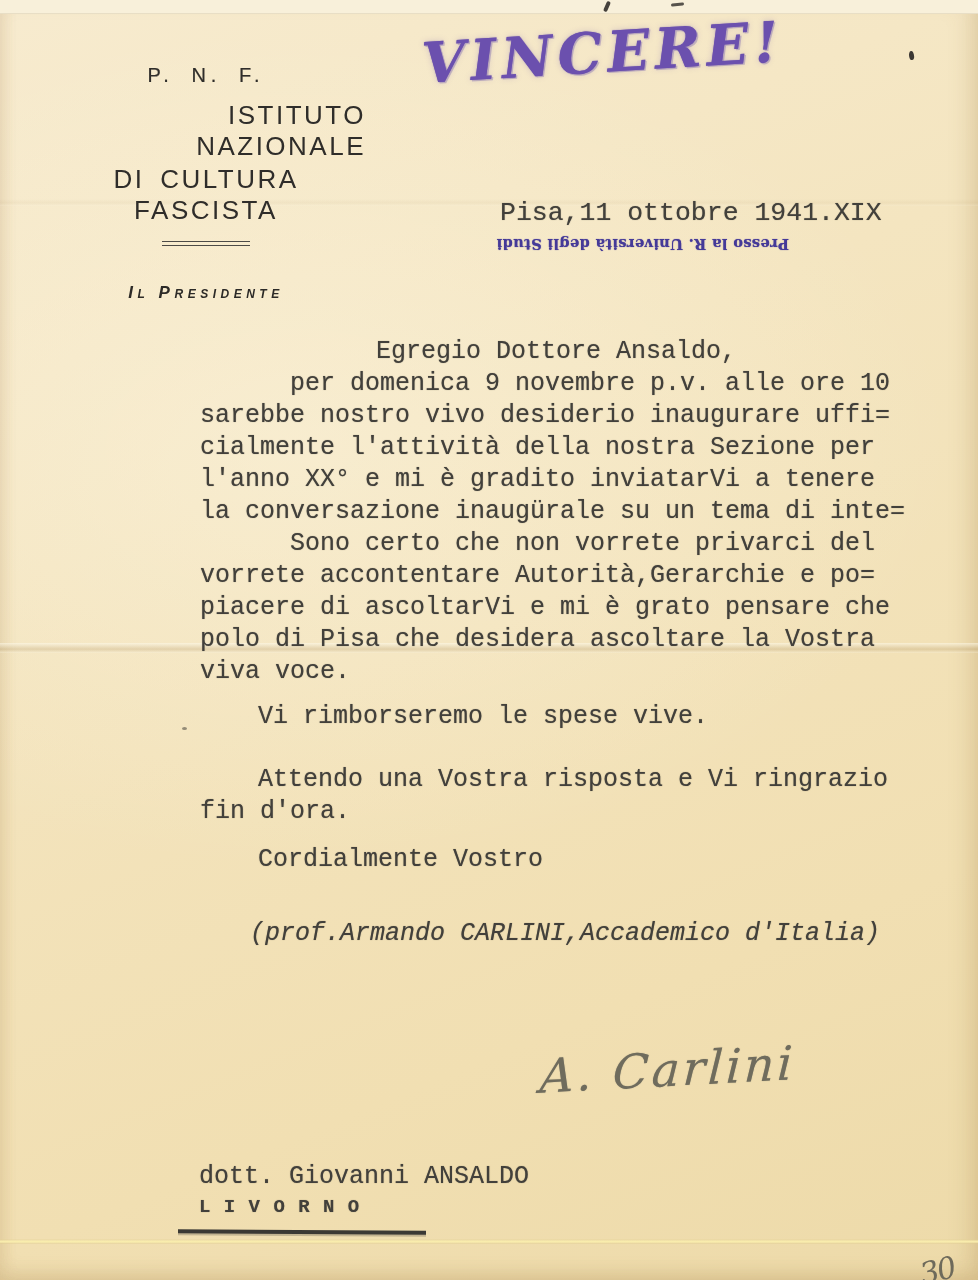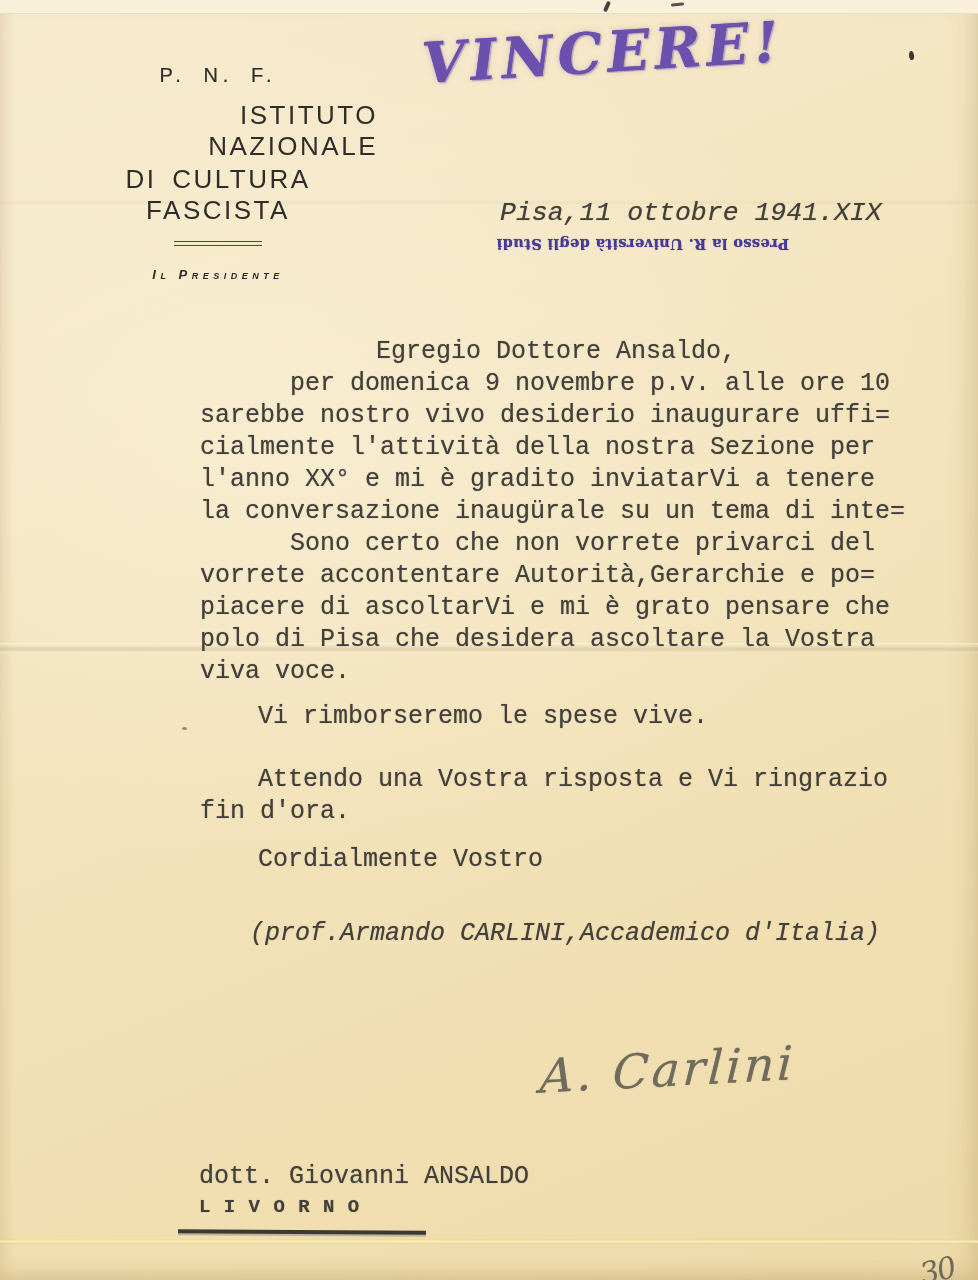--- a/index.html
+++ b/index.html
@@ -25,46 +25,46 @@
   .crease.c3{top:1239px;height:5px;
     background:linear-gradient(to bottom, rgba(170,140,80,0.10), #fbefae 55%, rgba(170,140,80,0.16));}
   
   .speck{position:absolute;pointer-events:none;}
   .s1{left:605px;top:1px;width:4px;height:11px;background:#46423c;border-radius:2px;transform:rotate(24deg);}
   .s2{left:671px;top:3px;width:13px;height:3px;background:#57534c;border-radius:2px;transform:rotate(-6deg);}
   .s3{left:909px;top:51px;width:5px;height:9px;background:#3c3833;border-radius:60% 40% 55% 45%;transform:rotate(-12deg);}
   .s4{left:182px;top:727px;width:5px;height:3px;background:rgba(70,65,58,0.55);border-radius:50%;}
 
   
-  .letterhead{position:absolute;left:58px;top:64px;width:320px;text-align:center;color:#2f2d2a;}
+  .letterhead{position:absolute;left:46px;top:64px;width:320px;text-align:center;color:#2f2d2a;}
   .lh-pnf{font-size:20px;letter-spacing:5px;word-spacing:7px;font-weight:bold;
     -webkit-text-stroke:0.2px #2f2d2a;font-weight:normal;}
   .lh-org1{margin-top:13px;font-size:26px;letter-spacing:2.5px;word-spacing:17px;text-align:right;}
   .lh-org2{margin-top:2px;font-size:26px;letter-spacing:2.5px;word-spacing:6px;}
   .lh-sez{margin-top:14px;font-size:19px;font-weight:bold;letter-spacing:5.5px;word-spacing:5px;}
   .lh-rule{margin:15px auto 0;width:88px;height:3px;
     border-top:1.5px solid #4c4a46;border-bottom:1.5px solid #4c4a46;}
-  .lh-pres{margin-top:21px;font-style:italic;font-weight:bold;font-variant:small-caps;
-    font-size:13px;letter-spacing:4.5px;color:#2c2a27;}
+  .lh-pres{margin-top:37px;font-style:italic;font-weight:bold;font-variant:small-caps;
+    font-size:17px;letter-spacing:4.5px;color:#2c2a27;}
 
   
   .vincere{position:absolute;left:424px;top:30px;width:330px;
     font-family:"DejaVu Serif", serif;font-style:italic;font-weight:bold;
     font-size:56px;letter-spacing:5px;color:#6b50ae;
     transform:rotate(-3.5deg);transform-origin:left bottom;
     text-shadow:0 0 1px rgba(104,78,172,0.95), 1.5px 1.5px 0 rgba(104,78,172,0.30), 0 0 6px rgba(104,78,172,0.25);}
   .univ-stamp{position:absolute;left:499px;top:236px;width:290px;
     font-family:"DejaVu Serif", serif;font-weight:bold;font-size:14.5px;letter-spacing:0.4px;
     color:#453a98;transform:rotate(180deg);white-space:nowrap;
     text-shadow:0 0 1px rgba(69,58,152,0.9);}
 
   
   .tw{font-family:"Liberation Mono", monospace;color:#42403b;
     text-shadow:0 0 1px rgba(62,58,52,0.55);}
-  .dateline{position:absolute;left:500px;top:198px;font-size:26.5px;white-space:nowrap;font-style:italic;}
+  .dateline{position:absolute;left:500px;top:198px;font-size:26.5px;white-space:nowrap;}
   .letter-body{position:absolute;left:200px;top:336px;width:720px;font-size:25px;line-height:32px;}
   .letter-body div{white-space:pre;}
   .sal{padding-left:176px;}
   .ind{padding-left:90px;}
   .ind-sm{padding-left:58px;}
   .ind-prof{padding-left:50px;}
   .gap1{}
   .gap-sm{margin-top:13px;}
   .gap-md{margin-top:16px;}
   .gap-att{margin-top:31px;}

